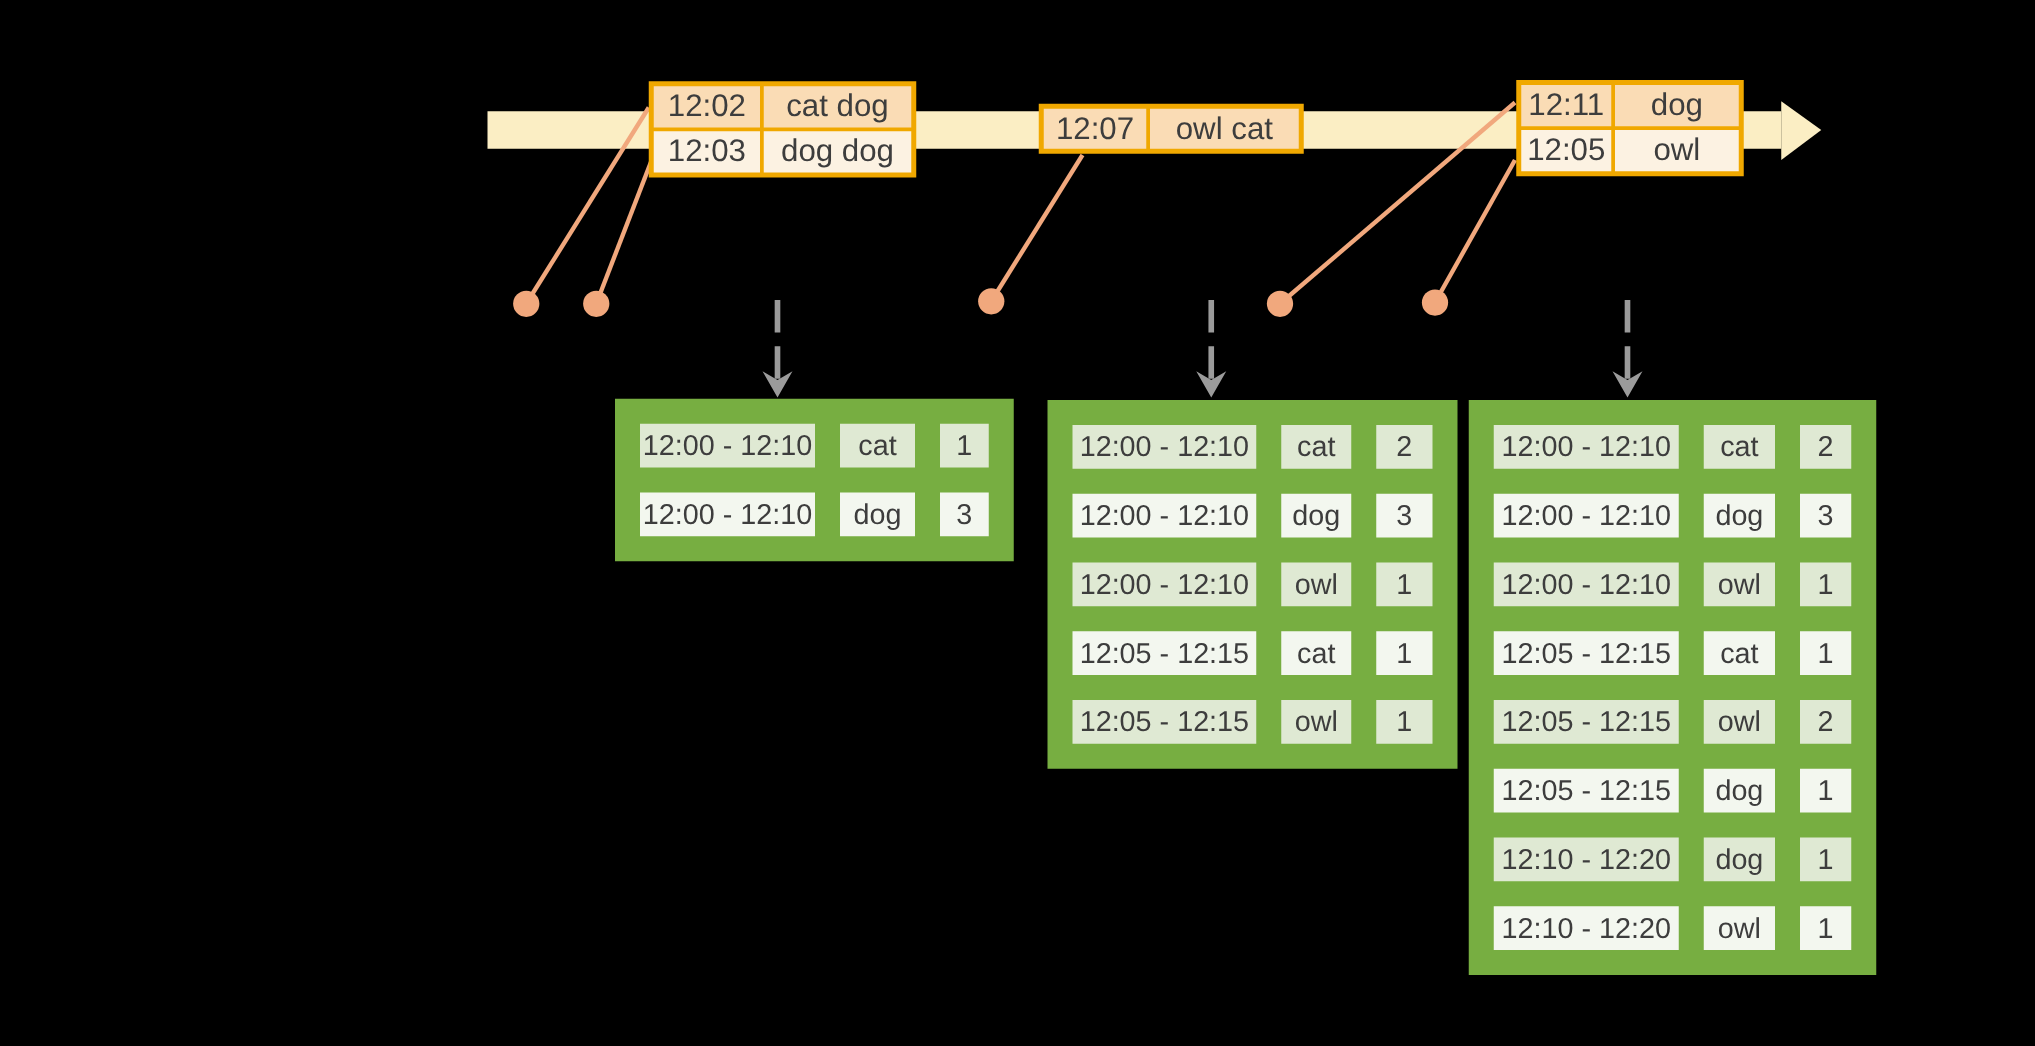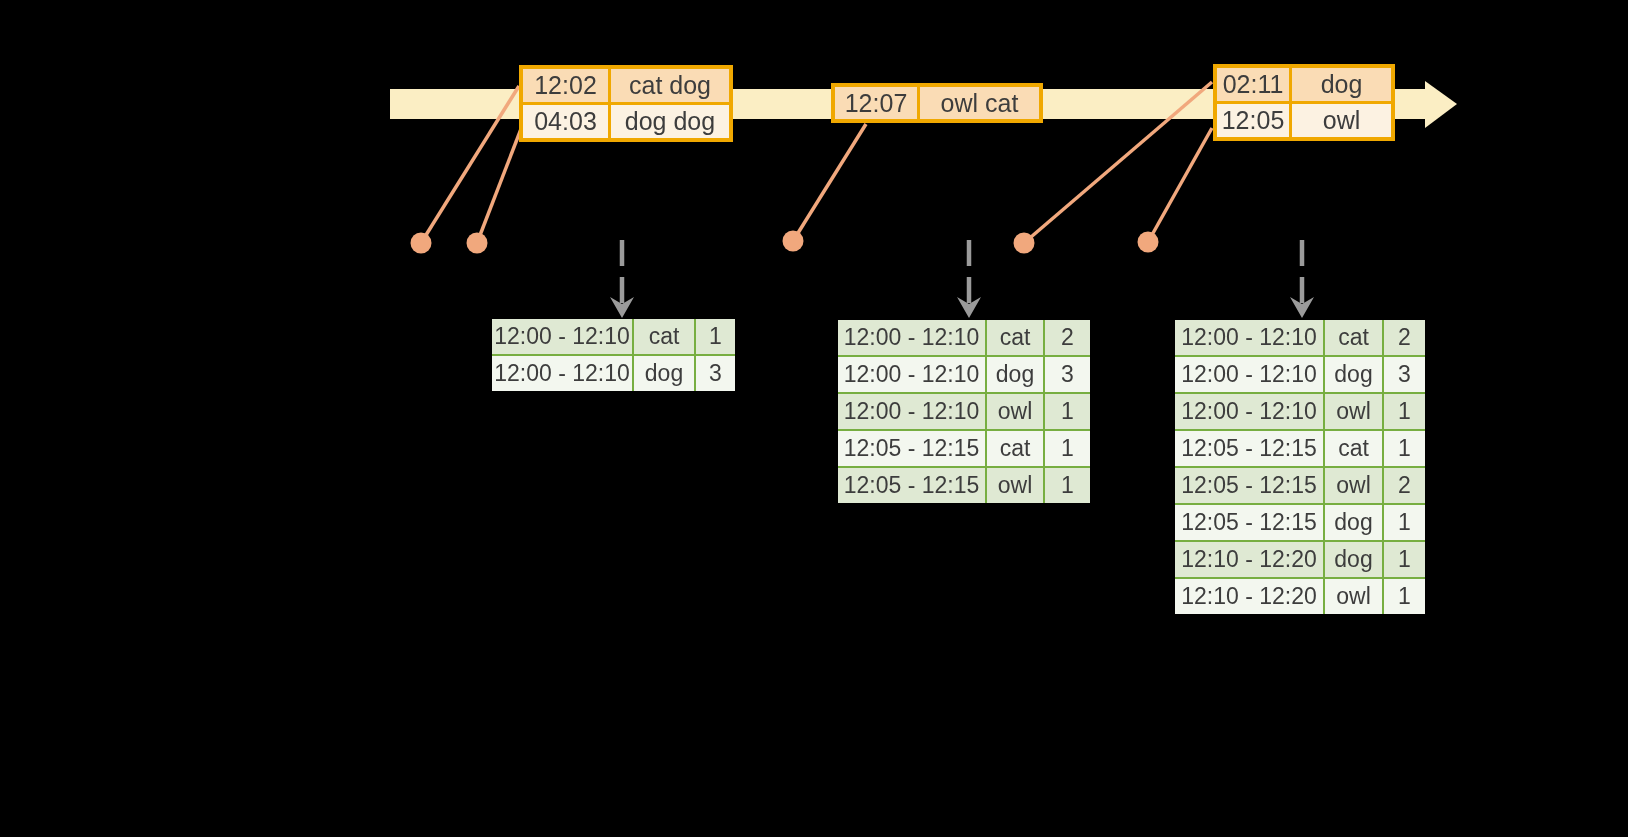--- a/index.html
+++ b/index.html
@@ -15,21 +15,21 @@
   }
   .etable .cell{
     display:flex;align-items:center;justify-content:center;
     font-size:25px;color:#3D3D3D;line-height:1;
   }
   .etable .cell.dark{background:#FADCB5;}
   .etable .cell.light{background:#FCF2E2;}
 
   
   .rtable{
-    position:absolute;display:grid;gap:2px;padding:0;background:#77AE41;
+    position:absolute;display:grid;gap:20px;padding:20px;background:#77AE41;
   }
   .rtable .cell{
     display:flex;align-items:center;justify-content:center;
     font-size:23px;color:#3D3D3D;line-height:1;
   }
   .rtable .cell.tint{background:#DFE9D3;}
   .rtable .cell.plain{background:#F3F7EF;}
 </style>
 </head>
 <body>
@@ -70,29 +70,29 @@
       <g>
         <line x1="1302" y1="240" x2="1302" y2="303" stroke="#9B9B9B" stroke-width="4.5" stroke-dasharray="26 11"></line>
         <polygon points="1290,297 1302,304 1314,297 1302,318" fill="#9B9B9B"></polygon>
       </g>
     </g>
   </svg>
 
   <div class="etable" style="left:519px;top:65px;grid-template-columns:85px 118px;grid-auto-rows:33px;">
       <div class="cell dark">12:02</div>
       <div class="cell dark">cat dog</div>
-      <div class="cell light">04:03</div>
+      <div class="cell light">12:03</div>
       <div class="cell light">dog dog</div>
     </div>
   <div class="etable" style="left:831px;top:83px;grid-template-columns:82px 119px;grid-auto-rows:32px;">
       <div class="cell dark">12:07</div>
       <div class="cell dark">owl cat</div>
     </div>
   <div class="etable" style="left:1213px;top:64px;grid-template-columns:72px 99px;grid-auto-rows:33px;">
-      <div class="cell dark">02:11</div>
+      <div class="cell dark">12:11</div>
       <div class="cell dark">dog</div>
       <div class="cell light">12:05</div>
       <div class="cell light">owl</div>
     </div>
 
   <div class="rtable" style="left:492px;top:319px;grid-template-columns:140px 60px 39px;grid-auto-rows:35px;">
       <div class="cell tint">12:00 - 12:10</div>
       <div class="cell tint">cat</div>
       <div class="cell tint">1</div>
       <div class="cell plain">12:00 - 12:10</div>

